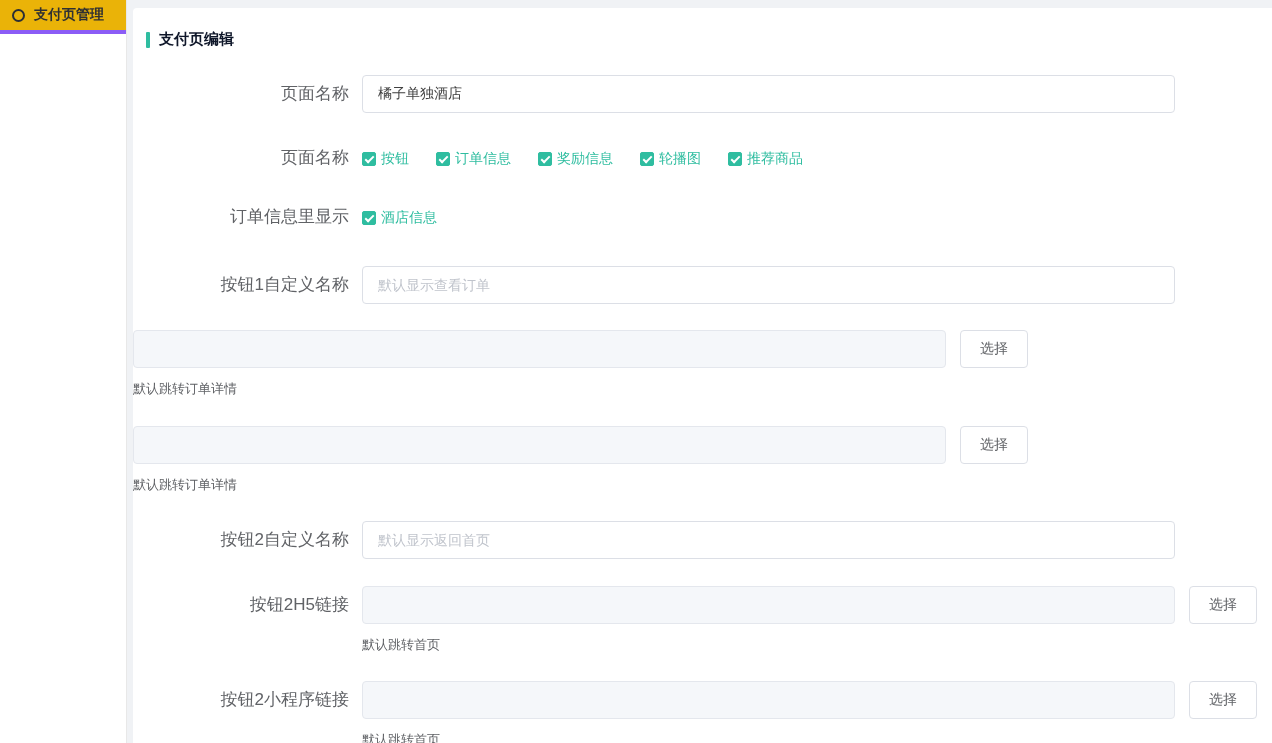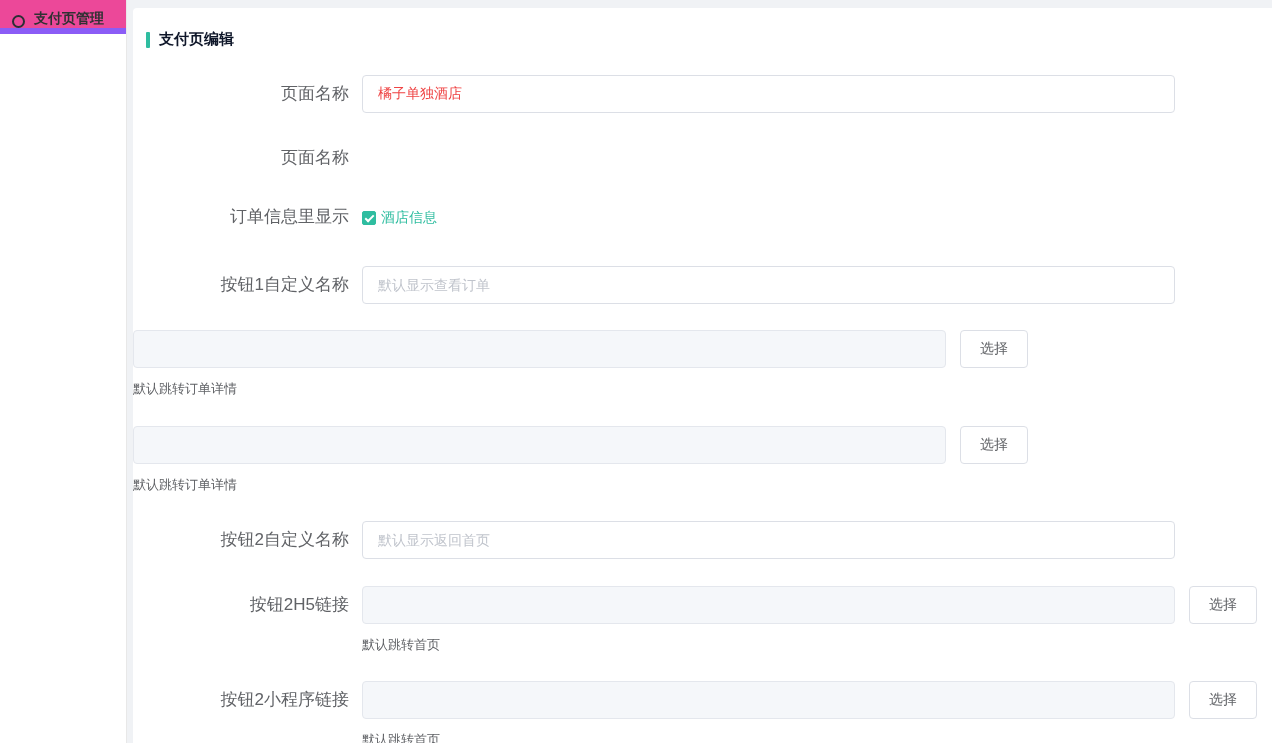--- a/index.html
+++ b/index.html
@@ -13,25 +13,25 @@
   
   .sidebar {
     position:absolute; left:0; top:0;
     width:127px; height:743px;
     background:#ffffff;
     border-right:1px solid #e8e8e8;
     z-index:2;
   }
   .menu-item {
     height:34px;
-    display:flex; align-items:flex-end;
+    display:flex; align-items:center;
     padding-left:12px; gap:9px;
-    border-bottom:6px solid #8b5cf6;
+    border-bottom:4px solid #8b5cf6;
     cursor:pointer;
-    background:#ec4899;
+    background:#eab308;
   }
   .circle-icon {
     width:13px; height:13px;
     border:2px solid #2b2f36;
     border-radius:50%;
     flex-shrink:0;
   }
   .menu-label { font-size:14px; color:#303133; font-weight:600; white-space:nowrap; }
 
   
@@ -58,21 +58,21 @@
     font-size:17px; color:#606266;
     line-height:38px;
     white-space:nowrap;
   }
   .form-label.compact { line-height:20px; }
 
   .input {
     height:38px; width:813px;
     border:1px solid #dcdfe6; border-radius:4px;
     padding:0 15px;
-    font-size:14px; color:#ef4444;
+    font-size:14px; color:#404040;
     background:#fff;
     outline:none;
     font-family:"Liberation Sans", sans-serif;
   }
   .input::placeholder { color:#c0c4cc; }
   .input:disabled { background:#f5f7fa; border-color:#e4e7ed; cursor:not-allowed; }
 
   .control-line { display:flex; align-items:center; }
   .select-btn {
     height:38px; margin-left:14px;
@@ -120,20 +120,42 @@
 
   <div class="form">
 
     <div class="form-row" style="margin-bottom:35px">
       <label class="form-label">页面名称</label>
       <input class="input" type="text" value="橘子单独酒店" style="">
     </div>
 
     <div class="form-row" style="margin-bottom:39px">
       <label class="form-label compact">页面名称</label>
+      <div class="checkbox-group">
+        <span class="checkbox">
+          <span class="cb"></span>
+          <span class="cb-label">按钮</span>
+        </span>
+        <span class="checkbox">
+          <span class="cb"></span>
+          <span class="cb-label">订单信息</span>
+        </span>
+        <span class="checkbox">
+          <span class="cb"></span>
+          <span class="cb-label">奖励信息</span>
+        </span>
+        <span class="checkbox">
+          <span class="cb"></span>
+          <span class="cb-label">轮播图</span>
+        </span>
+        <span class="checkbox">
+          <span class="cb"></span>
+          <span class="cb-label">推荐商品</span>
+        </span>
+      </div>
     </div>
 
     <div class="form-row" style="margin-bottom:39px">
       <label class="form-label compact">订单信息里显示</label>
       <div class="checkbox-group">
         <span class="checkbox">
           <span class="cb"></span>
           <span class="cb-label">酒店信息</span>
         </span>
       </div>

